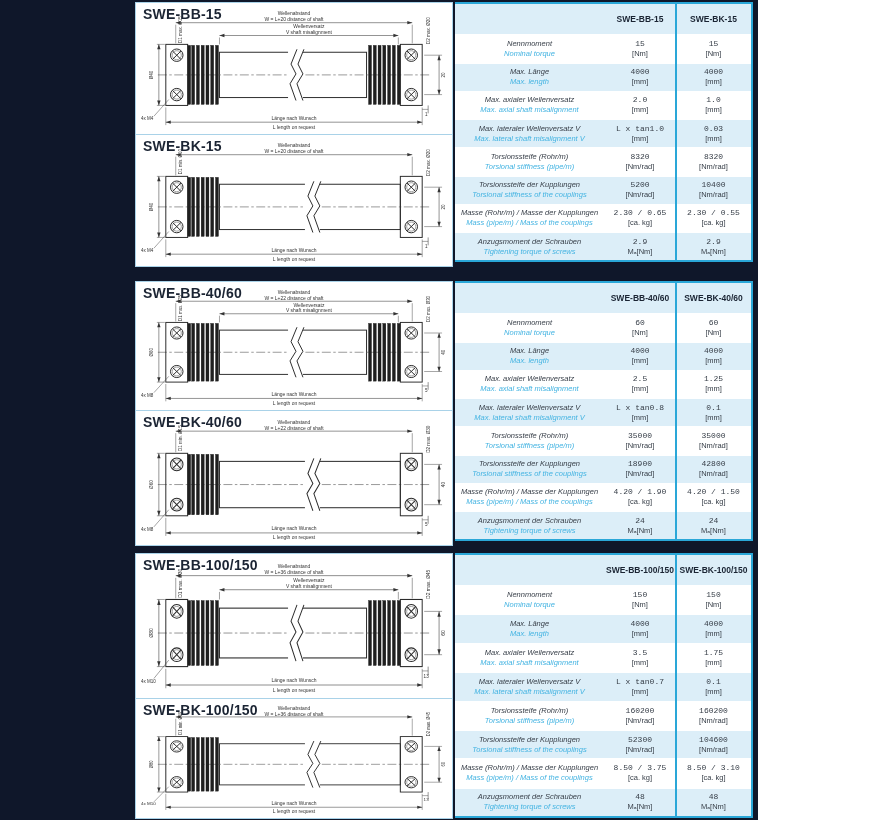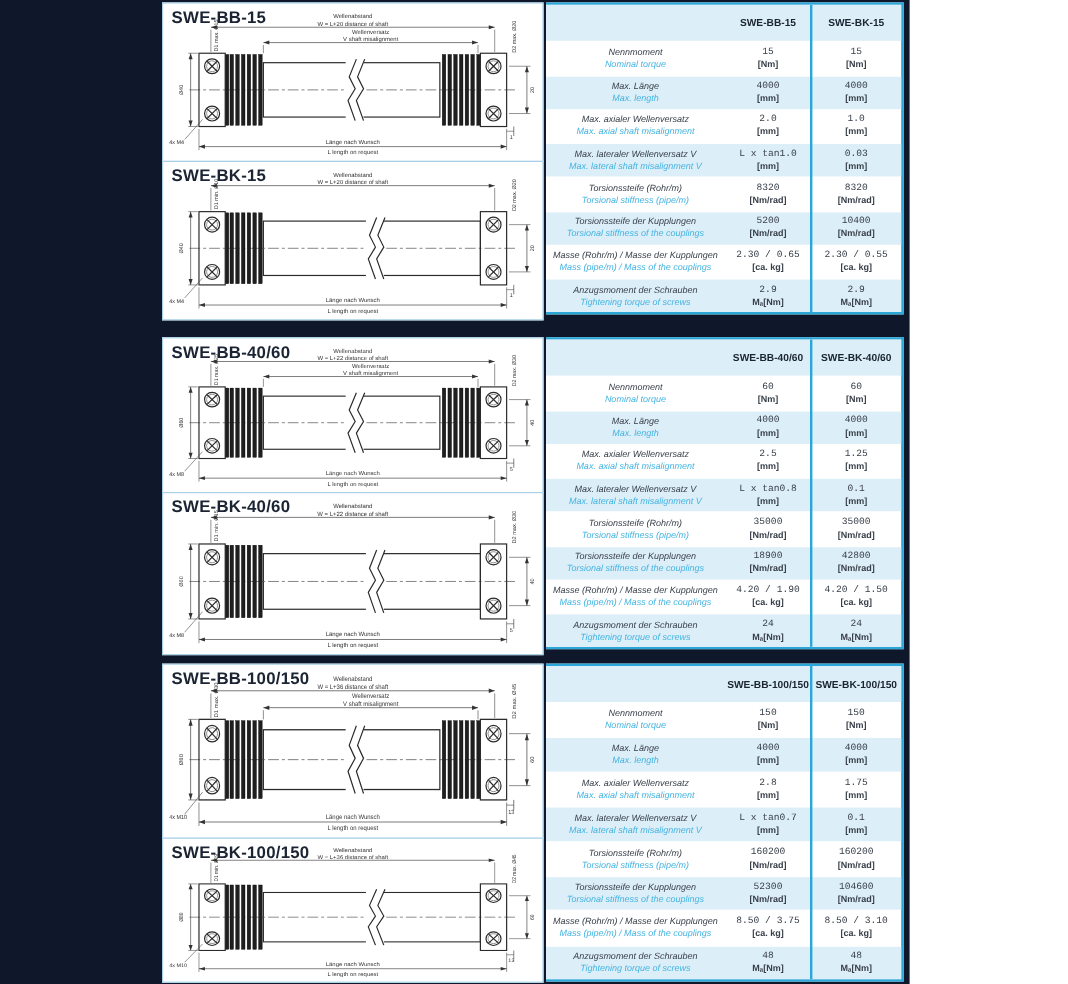--- a/index.html
+++ b/index.html
@@ -20,21 +20,21 @@
   .t-head{display:grid;grid-template-columns:149px 72px 1fr;height:30px;min-height:30px;
           background:#dceef8;align-items:center;}
   .t-head .hcell{text-align:center;font-weight:bold;font-size:8.5px;color:#1a2433;}
   .t-row{display:grid;grid-template-columns:149px 72px 1fr;flex:1;align-items:center;}
   .t-row.alt{background:#dceef8;}
   .lblcell{text-align:center;line-height:10px;font-style:italic;}
   .lbl-de{font-size:7.5px;color:#39404a;white-space:nowrap;}
   .lbl-en{font-size:7.5px;color:#45b4e2;white-space:nowrap;}
   .valcell{text-align:center;line-height:10px;}
   .val{font-size:8px;color:#39404a;font-family:Liberation Mono, monospace;}
-  .unit{font-size:7.5px;color:#39404a;font-weight:bold;}
+  .unit{font-size:7.5px;color:#39404a;}
   
   .tl{stroke:#2b2b2b;stroke-width:1;fill:none;}
   .thin{stroke:#4a4a4a;stroke-width:.5;fill:none;}
   .dim{stroke:#3a3a3a;stroke-width:.55;fill:none;}
   .dtxt{font-family:"Liberation Sans",sans-serif;font-size:5px;fill:#333;}
   .dtxt2{font-family:"Liberation Sans",sans-serif;font-size:4.6px;fill:#333;}
   .rib{fill:#1f1f1f;stroke:#000;stroke-width:.3;}
   .arr{fill:#333;stroke:none;}
 </style>
 </head>
@@ -776,21 +776,21 @@
           <div class="val">4000</div>
           <div class="unit">[mm]</div>
         </div>
       </div>
       <div class="t-row">
         <div class="lblcell">
           <div class="lbl-de">Max. axialer Wellenversatz</div>
           <div class="lbl-en">Max. axial shaft misalignment</div>
         </div>
         <div class="valcell">
-          <div class="val">2.8</div>
+          <div class="val">3.5</div>
           <div class="unit">[mm]</div>
         </div>
         <div class="valcell">
           <div class="val">1.75</div>
           <div class="unit">[mm]</div>
         </div>
       </div>
       <div class="t-row alt">
         <div class="lblcell">
           <div class="lbl-de">Max. lateraler Wellenversatz V</div>

